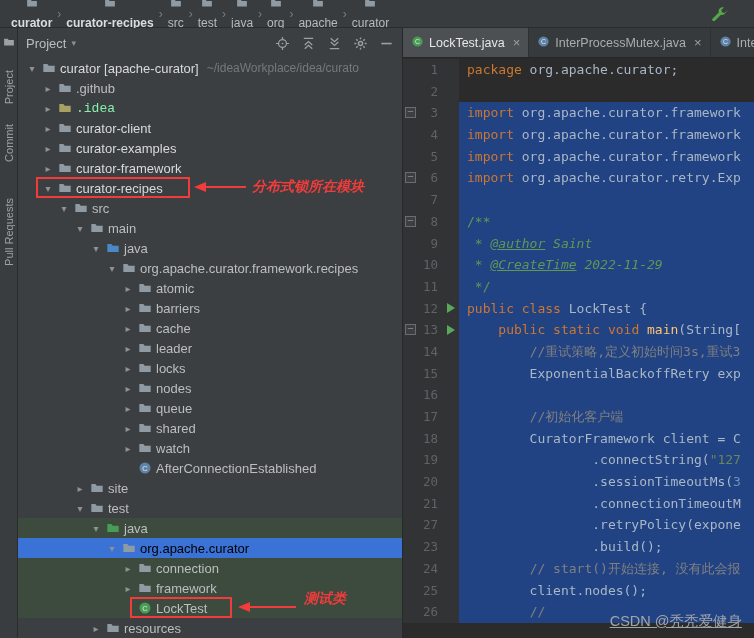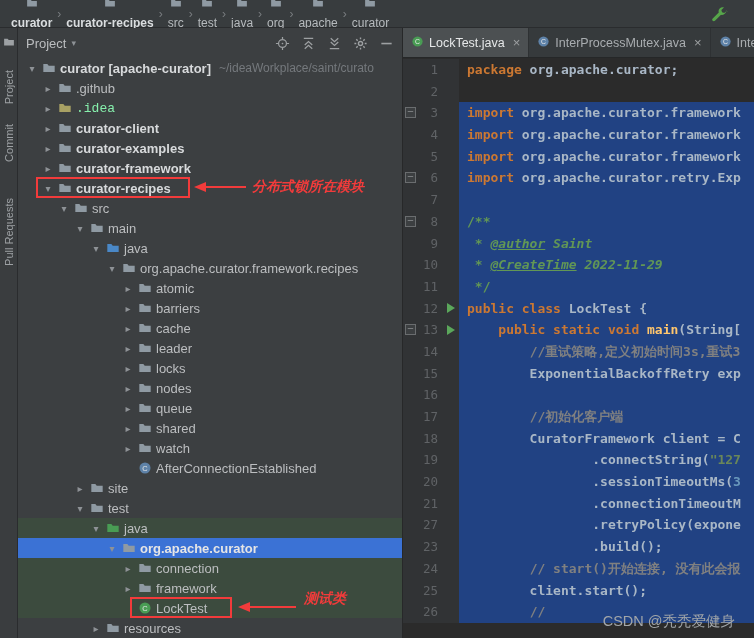--- a/index.html
+++ b/index.html
@@ -36,22 +36,22 @@
   .panel-header-icons span { display:flex; cursor:pointer; }
 
   .tree { flex:1; overflow:hidden; font-size:13px; }
   .trow { height:20px; display:flex; align-items:center; white-space:nowrap;
           overflow:hidden; color:#bcbec0; cursor:default; }
   .trow.test { background:#3c4b3e; }
   .trow.selected { background:#3b72d5; color:#ffffff; }
   .chev { width:16px; text-align:center; color:#8e9296; font-size:10px; flex-shrink:0; }
   .ticon { width:18px; display:flex; justify-content:center; flex-shrink:0; }
   .tlabel { margin-left:2px; }
-  .tlabel.bold { font-weight:bold; color:#d8dadc; }
-  .trow.selected .tlabel { color:#e5e5e5; }
+  .tlabel.bold { font-weight:normal; color:#d8dadc; }
+  .trow.selected .tlabel { color:#000000; }
   .tlabel.dim { color:#86efac;font-family:Liberation Mono, monospace; }
   .tsuffix { color:#75797d; margin-left:8px; font-size:12px; }
 
   
   .red-box { position:absolute; border:2px solid #f23b3b; pointer-events:none; z-index:5; }
   .note { position:absolute; color:#f23b3b; font-weight:bold; font-style:italic;
           font-size:14px; z-index:5; pointer-events:none; white-space:nowrap; }
   .arrow { position:absolute; z-index:5; pointer-events:none; }
 
   
@@ -68,35 +68,35 @@
               overflow:hidden; padding-top:1px; }
   .cl { display:flex; height:21.7px; line-height:21.7px; white-space:pre; }
   .fold { width:13px; background:#313335; position:relative; flex-shrink:0; }
   .fold.on::after { content:"–"; position:absolute; left:2px; top:5px; width:9px; height:9px;
                     line-height:7px; border:1px solid #6a6d6f; color:#9da0a2; font-size:9px;
                     text-align:center; background:#3c3f41; }
   .ln { width:27px; text-align:right; color:#606366; background:#313335;
         padding-right:5px; font-size:12.5px; flex-shrink:0; cursor:pointer; }
   .gi { width:16px; background:#313335; display:flex; align-items:center;
         justify-content:center; flex-shrink:0; }
-  .ct { flex:1; color:#a9b7c6; padding-left:8px;font-weight:bold; }
+  .ct { flex:1; color:#a9b7c6; padding-left:8px; }
   .ct.sel { background:#214283; }
 
   .tk-kw { color:#cc7832; }
   .tk-pl { color:#a9b7c6; }
   .tk-cm { color:#808080; }
   .tk-dc { color:#629755; }
   .tk-dt { color:#629755; font-style:italic; text-decoration:underline; }
   .tk-di { color:#629755; font-style:italic;text-align:center; }
   .tk-st { color:#6a8759; }
   .tk-nm { color:#6897bb; }
   .tk-mt { color:#ffc66d; }
 
-  .watermark { position:absolute; right:19px; bottom:7px; color:#a2a6a9; font-size:14.5px;
-               z-index:6; pointer-events:none; }
+  .watermark { position:absolute; right:12px; bottom:7px; color:#a2a6a9; font-size:14.5px;
+               z-index:6; pointer-events:none;text-decoration:underline; }
 </style>
 </head>
 <body>
 
 <div id="app">
 
   <div class="topbar">
     <div style="display:flex;align-items:center;" id="breadcrumb">
         <span class="crumb bold">
           <span><svg width="12" height="12" viewBox="0 0 16 16">
@@ -211,21 +211,21 @@
       </div>
       <div class="tree" id="tree">
           <div class="trow" style="padding-left: 6px;">
             <span class="chev">▾</span>
             <span class="ticon">
               <svg width="14" height="14" viewBox="0 0 16 16">
                 <path fill="#8f9aa3" d="M1.5 3.5h4.6l1.6 1.8h6.8v7.2h-13z"></path>
               </svg>
             </span>
             <span class="tlabel bold">curator [apache-curator]</span>
-            <span class="tsuffix">~/ideaWorkplace/saint/curato</span>
+            <span class="tsuffix">~/ideaWorkplace/idea/curato</span>
           </div>
           <div class="trow" style="padding-left: 22px;">
             <span class="chev">▸</span>
             <span class="ticon">
               <svg width="14" height="14" viewBox="0 0 16 16">
                 <path fill="#8f9aa3" d="M1.5 3.5h4.6l1.6 1.8h6.8v7.2h-13z"></path>
               </svg>
             </span>
             <span class="tlabel">.github</span>
           </div>
@@ -539,19 +539,19 @@
           <div class="cl"><span class="fold"></span><span class="ln">15</span><span class="gi"></span><span class="ct sel"><span class="tk-pl">        ExponentialBackoffRetry exp</span></span></div>
           <div class="cl"><span class="fold"></span><span class="ln">16</span><span class="gi"></span><span class="ct sel"></span></div>
           <div class="cl"><span class="fold"></span><span class="ln">17</span><span class="gi"></span><span class="ct sel"><span class="tk-pl">        </span><span class="tk-cm">//初始化客户端</span></span></div>
           <div class="cl"><span class="fold"></span><span class="ln">18</span><span class="gi"></span><span class="ct sel"><span class="tk-pl">        CuratorFramework client = C</span></span></div>
           <div class="cl"><span class="fold"></span><span class="ln">19</span><span class="gi"></span><span class="ct sel"><span class="tk-pl">                .connectString(</span><span class="tk-st">"127</span></span></div>
           <div class="cl"><span class="fold"></span><span class="ln">20</span><span class="gi"></span><span class="ct sel"><span class="tk-pl">                .sessionTimeoutMs(</span><span class="tk-nm">3</span></span></div>
           <div class="cl"><span class="fold"></span><span class="ln">21</span><span class="gi"></span><span class="ct sel"><span class="tk-pl">                .connectionTimeoutM</span></span></div>
           <div class="cl"><span class="fold"></span><span class="ln">27</span><span class="gi"></span><span class="ct sel"><span class="tk-pl">                .retryPolicy(expone</span></span></div>
           <div class="cl"><span class="fold"></span><span class="ln">23</span><span class="gi"></span><span class="ct sel"><span class="tk-pl">                .build();</span></span></div>
           <div class="cl"><span class="fold"></span><span class="ln">24</span><span class="gi"></span><span class="ct sel"><span class="tk-pl">        </span><span class="tk-cm">// start()开始连接, 没有此会报</span></span></div>
-          <div class="cl"><span class="fold"></span><span class="ln">25</span><span class="gi"></span><span class="ct sel"><span class="tk-pl">        client.start();</span></span></div>
+          <div class="cl"><span class="fold"></span><span class="ln">25</span><span class="gi"></span><span class="ct sel"><span class="tk-pl">        client.nodes();</span></span></div>
           <div class="cl"><span class="fold"></span><span class="ln">26</span><span class="gi"></span><span class="ct sel"><span class="tk-pl">        </span><span class="tk-cm">//</span></span></div>
         </div>
       <div class="watermark">CSDN @秃秃爱健身</div>
     </div>
   </div>
 </div>
 
 </body></html>

